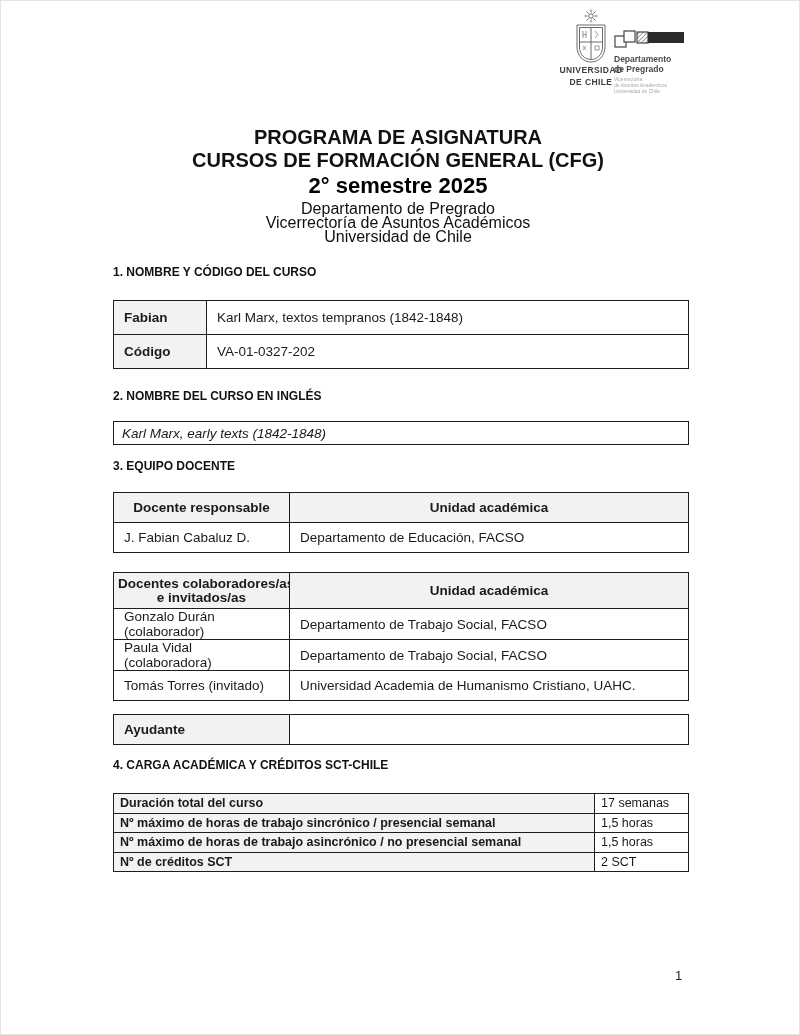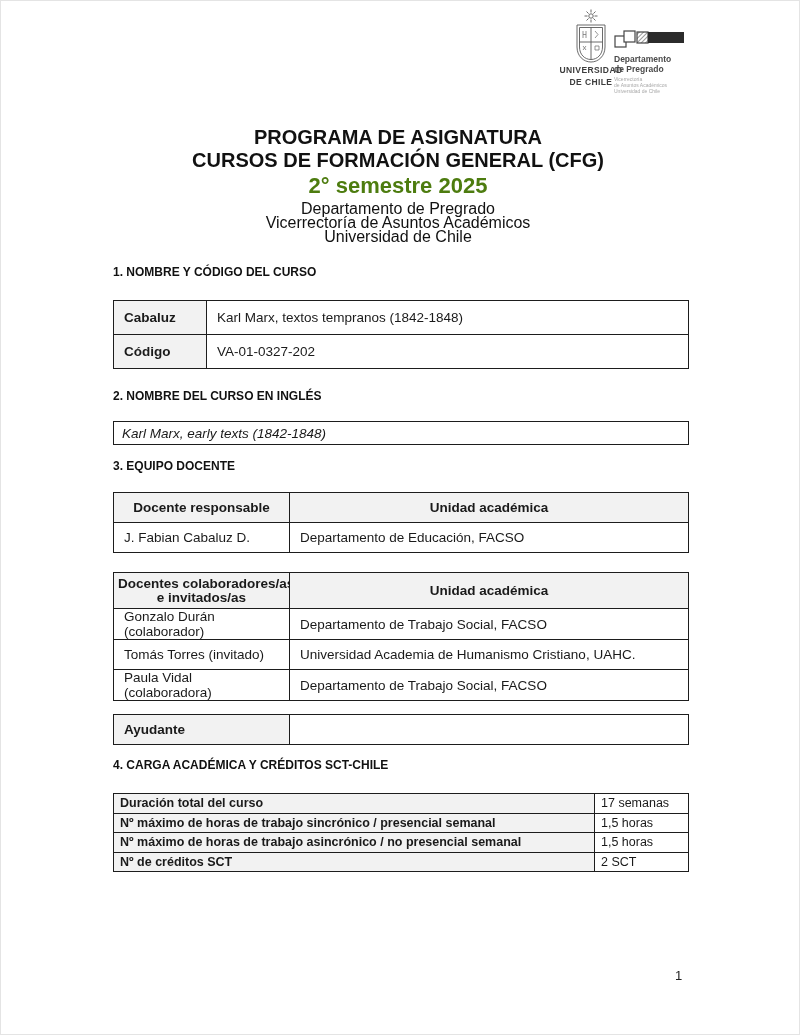--- a/index.html
+++ b/index.html
@@ -116,33 +116,33 @@
     <div class="pregrado-sub">
       <div>Vicerrectoría</div>
       <div>de Asuntos Académicos</div>
       <div>Universidad de Chile</div>
     </div>
   </div>
 
   <div class="title-block">
     <div class="title-line">PROGRAMA DE ASIGNATURA</div>
     <div class="title-line">CURSOS DE FORMACIÓN GENERAL (CFG)</div>
-    <div class="semester-line" style="color: #4d7c0f;">2° semestre 2025</div>
+    <div class="semester-line" style="color: #000000;">2° semestre 2025</div>
     <div class="subtitle-wrap">
       <div class="subtitle-line">Departamento de Pregrado</div>
       <div class="subtitle-line">Vicerrectoría de Asuntos Académicos</div>
       <div class="subtitle-line">Universidad de Chile</div>
     </div>
   </div>
 
   <div class="sec-heading" style="top:264px">1. NOMBRE Y CÓDIGO DEL CURSO</div>
   <table id="table-1" style="top:299px">
     <tbody>
         <tr>
-      <td class="cell-label col1">Cabaluz</td>
+      <td class="cell-label col1">Fabian</td>
       <td class="cell-value">Karl Marx, textos tempranos (1842-1848)</td>
     </tr>
     <tr>
       <td class="cell-label col1">Código</td>
       <td class="cell-value">VA-01-0327-202</td>
     </tr>
   </tbody>
     </table>
 
   <div class="sec-heading" style="top:388px">2. NOMBRE DEL CURSO EN INGLÉS</div>
@@ -170,27 +170,27 @@
         <span class="nowrap">Docentes colaboradores/as</span><br>
         <span class="nowrap">e invitados/as</span>
       </th>
       <th>Unidad académica</th>
     </tr>
     <tr>
       <td class="cell-value col1">Gonzalo Durán (colaborador)</td>
       <td class="cell-value">Departamento de Trabajo Social, FACSO</td>
     </tr>
     <tr>
+      <td class="cell-value col1">Paula Vidal (colaboradora)</td>
+      <td class="cell-value">Departamento de Trabajo Social, FACSO</td>
+    </tr>
+    <tr>
       <td class="cell-value col1">Tomás Torres (invitado)</td>
       <td class="cell-value">Universidad Academia de Humanismo Cristiano, UAHC.</td>
     </tr>
-    <tr>
-      <td class="cell-value col1">Paula Vidal (colaboradora)</td>
-      <td class="cell-value">Departamento de Trabajo Social, FACSO</td>
-    </tr>
   </tbody>
     </table>
 
   <table id="table-ayudante" style="top:713px">
     <tbody>
         <tr>
       <td class="cell-label col1">Ayudante</td>
       <td class="cell-value"></td>
     </tr>
   </tbody>

